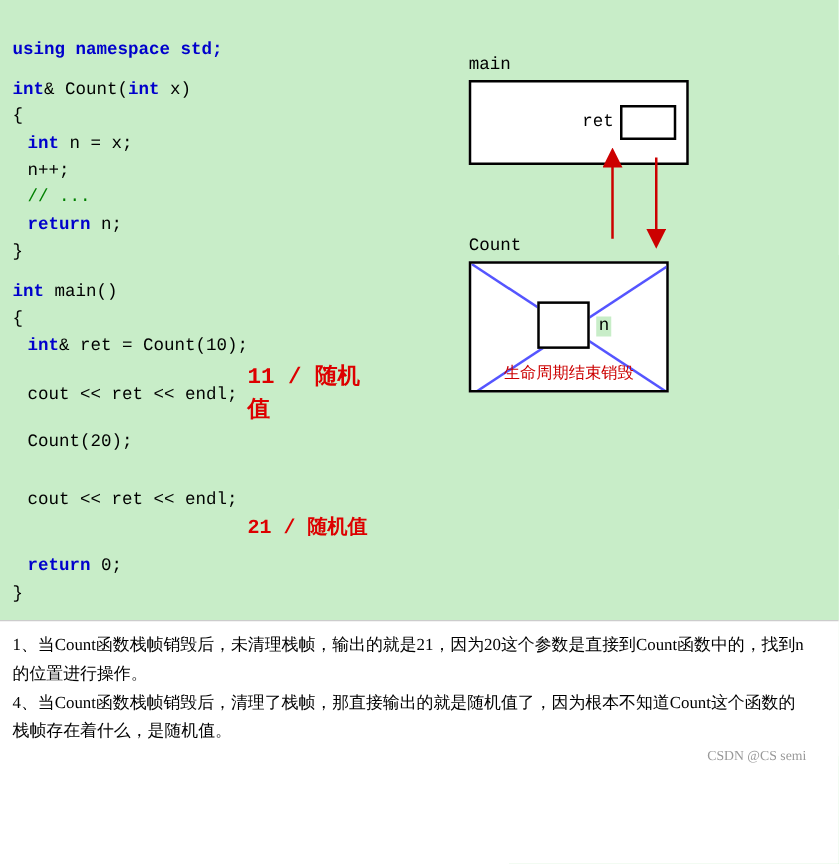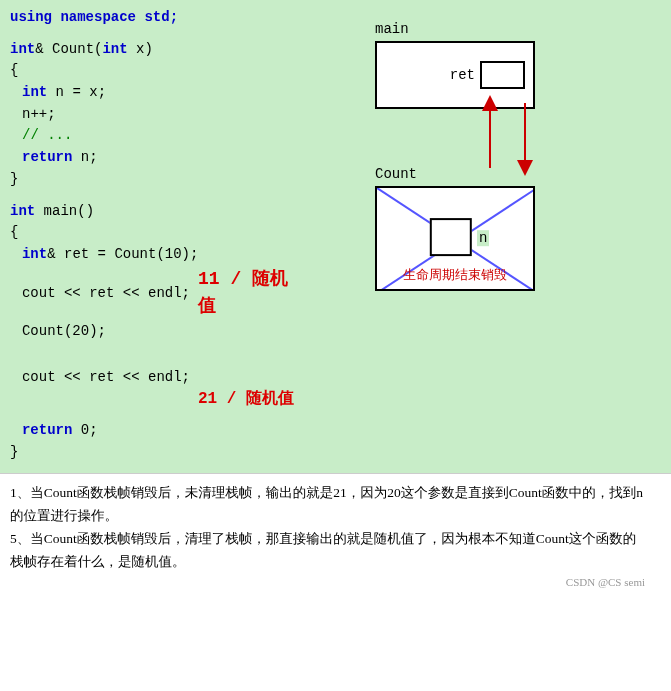--- a/index.html
+++ b/index.html
@@ -16,21 +16,21 @@
       display: flex;
       flex-direction: column;
       width: 671px;
     }
 
     .top-section {
       display: flex;
       flex-direction: row;
       width: 671px;
       background: #c8edc8;
-      padding: 1px 0 0 0;
+      padding: 24px 0 0 0;
       min-height: 370px;
     }
 
     .code-panel {
       background: #c8edc8;
       padding: 6px 10px 10px 10px;
       width: 310px;
       font-family: 'Courier New', Consolas, monospace;
       font-size: 14px;
       line-height: 1.55;
@@ -153,21 +153,21 @@
         </div>
       </div>
       <div class="code-text">}</div>
     </div>
 
     <div class="diagram-panel">
       <div class="diagram-wrapper">
 
         <div style="position:absolute; top:10px; left:50px; width:170px;">
           <div style="font-family:'Courier New',monospace; font-size:14px; margin-bottom:4px;">main</div>
-          <div class="frame-box main-frame" style="width:160px;height:68px;display:flex;align-items:center;justify-content:flex-end;padding-right:8px;">
+          <div class="frame-box main-frame" style="width:176px;height:68px;display:flex;align-items:center;justify-content:flex-end;padding-right:8px;">
             <span style="font-family:'Courier New',monospace;font-size:14px;margin-right:5px;">ret</span>
             <div class="ret-box"></div>
           </div>
         </div>
 
         <div style="position:absolute; top:155px; left:50px; width:170px;">
           <div style="font-family:'Courier New',monospace; font-size:14px; margin-bottom:4px;">Count</div>
           <div class="frame-box count-frame" style="width:160px;height:105px;position:relative;overflow:hidden;">
 
             <svg width="160" height="105" style="position:absolute;top:0;left:0;">
@@ -198,19 +198,19 @@
 
           <line x1="165" y1="157" x2="165" y2="92" stroke="#cc0000" stroke-width="2" marker-end="url(#arrowRed)"></line>
         </svg>
 
       </div>
     </div>
   </div>
 
   <div class="bottom-section">
     <div class="bottom-text">1、当Count函数栈帧销毁后，未清理栈帧，输出的就是21，因为20这个参数是直接到Count函数中的，找到n的位置进行操作。</div>
-    <div class="bottom-text">5、当Count函数栈帧销毁后，清理了栈帧，那直接输出的就是随机值了，因为根本不知道Count这个函数的栈帧存在着什么，是随机值。</div>
+    <div class="bottom-text">4、当Count函数栈帧销毁后，清理了栈帧，那直接输出的就是随机值了，因为根本不知道Count这个函数的栈帧存在着什么，是随机值。</div>
     <div style="position:relative;height:0;">
       <div style="position:absolute;bottom:-18px;right:0;font-size:11px;color:#999;">CSDN @CS semi</div>
     </div>
   </div>
 
 </div>
 
 </body></html>

